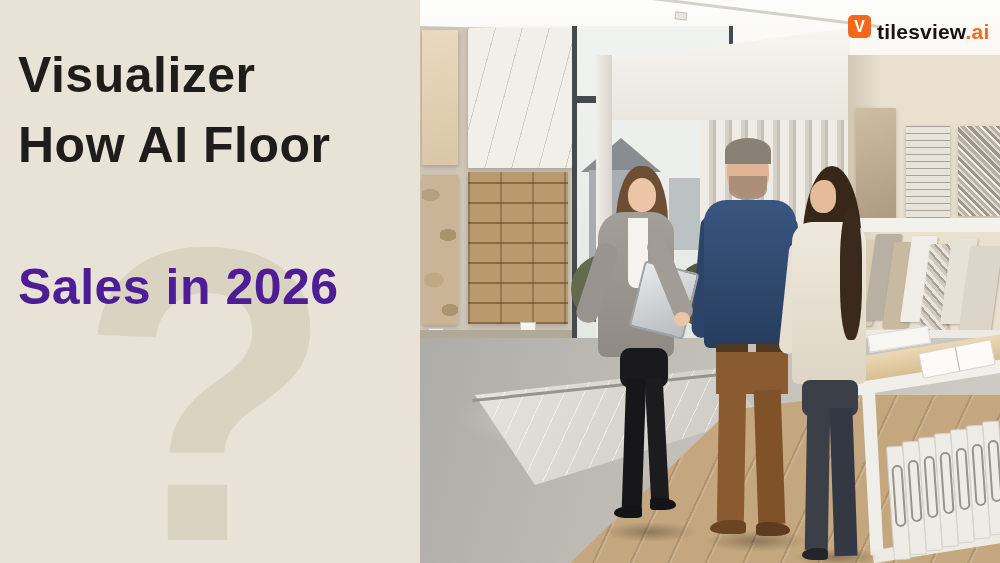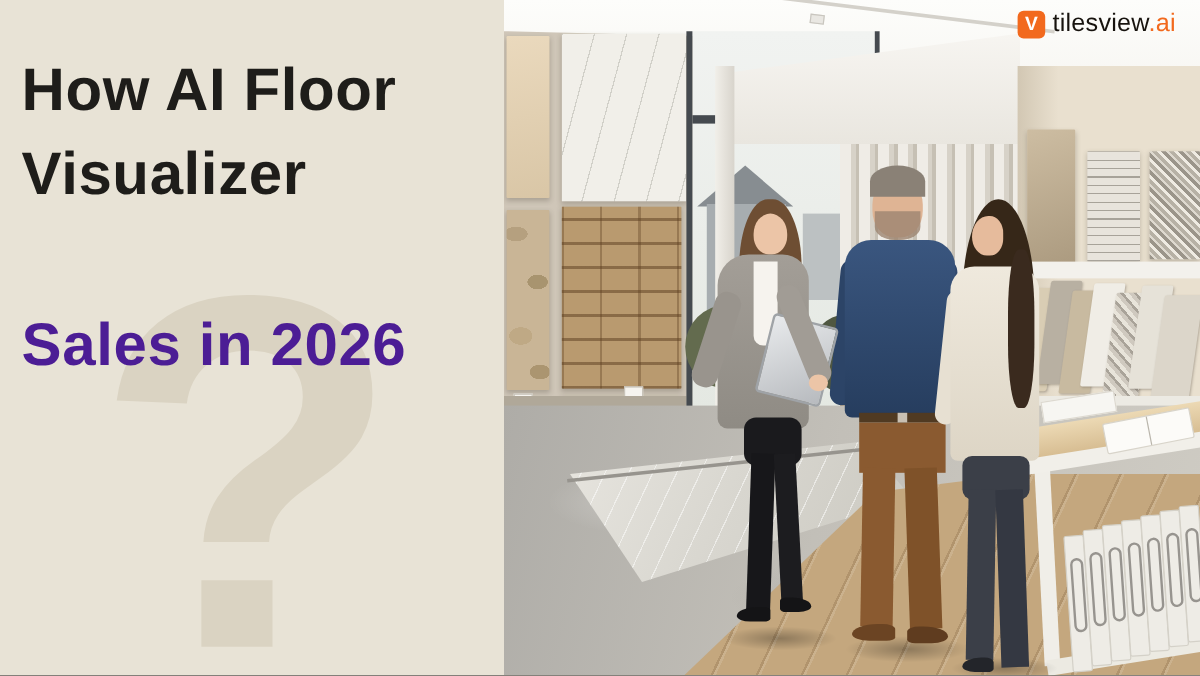--- a/index.html
+++ b/index.html
@@ -154,33 +154,33 @@
   .rw-hairover{left:420px;top:208px;width:22px;height:132px;background:#3a2a1e;border-radius:40%;}
   .rw-hip{left:382px;top:380px;width:56px;height:36px;background:#3b3f48;border-radius:8px;}
   .rw-leg-l{left:386px;top:408px;width:23px;height:142px;transform:rotate(1deg);background:#3b3f48;}
   .rw-leg-r{left:412px;top:408px;width:23px;height:148px;transform:rotate(-2deg);background:#343842;}
   .rw-shoe{left:382px;top:548px;width:26px;height:12px;background:#23252a;border-radius:60% 30% 20% 40%;}
 
   
   .logo{left:848px;top:8px;display:flex;align-items:center;gap:6px;z-index:9;text-decoration:none;cursor:pointer;}
   .logo-mark{width:23px;height:23px;background:#f2691d;border-radius:5px;color:#ffffff;
       font-weight:800;font-size:16px;line-height:23px;text-align:center;display:inline-block;}
-  .logo-text{font-weight:400;font-size:21px;color:#17130e;letter-spacing:.2px;}
+  .logo-text{font-weight:700;font-size:21px;color:#17130e;letter-spacing:.2px;margin-top:12px;}
   .logo-ai{color:#f2691d;}
 </style>
 </head>
 <body>
 
 <div class="canvas">
 
   <section class="ab title-panel">
     <div class="ab watermark">?</div>
     <h1 class="ab headline">
+      <span>Visualizer</span>
       <span>How AI Floor</span>
-      <span>Visualizer</span>
     </h1>
     <div class="ab sub2">Sales in 2026</div>
   </section>
 
   <section class="ab photo" title="Tile showroom: saleswoman in gray blazer holding a tablet with a man in a navy shirt and a woman in a cream blouse, surrounded by tile and flooring sample displays, a window, sample racks and a table with sample binders.">
 
     <div class="ab left-wall"></div>
     <div class="ab ceiling"></div>
     <div class="ab track"></div>
     <div class="ab spot"></div>

